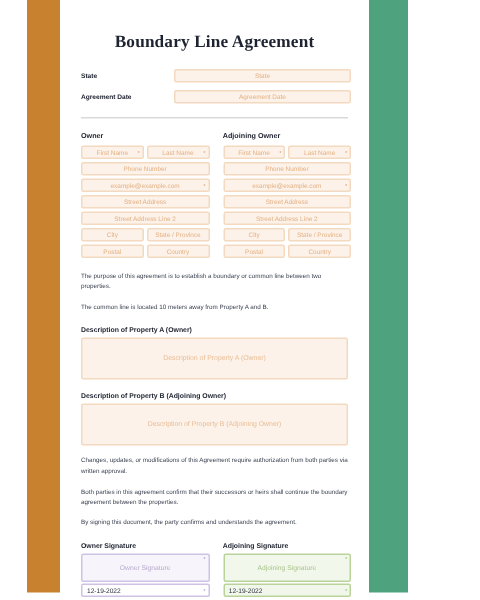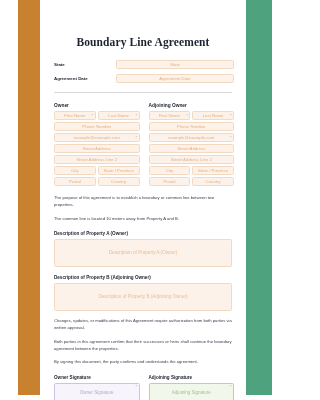--- a/index.html
+++ b/index.html
@@ -38,21 +38,21 @@
     z-index: 2;
   }
 
   .doc-title {
     text-align: center;
     font-family: "Liberation Serif", serif;
     font-weight: bold;
     font-size: 11.5px;
     color: #1d2330;
     letter-spacing: 0.1px;
-    margin: 36px 0 0 0;
+    margin: 22px 0 0 0;
   }
 
   .field-row {
     display: flex;
     align-items: center;
     margin: 0 0 5px 0;
     padding: 0 12px 0 14px;
   }
   .field-row .lbl {
     width: 62px;

